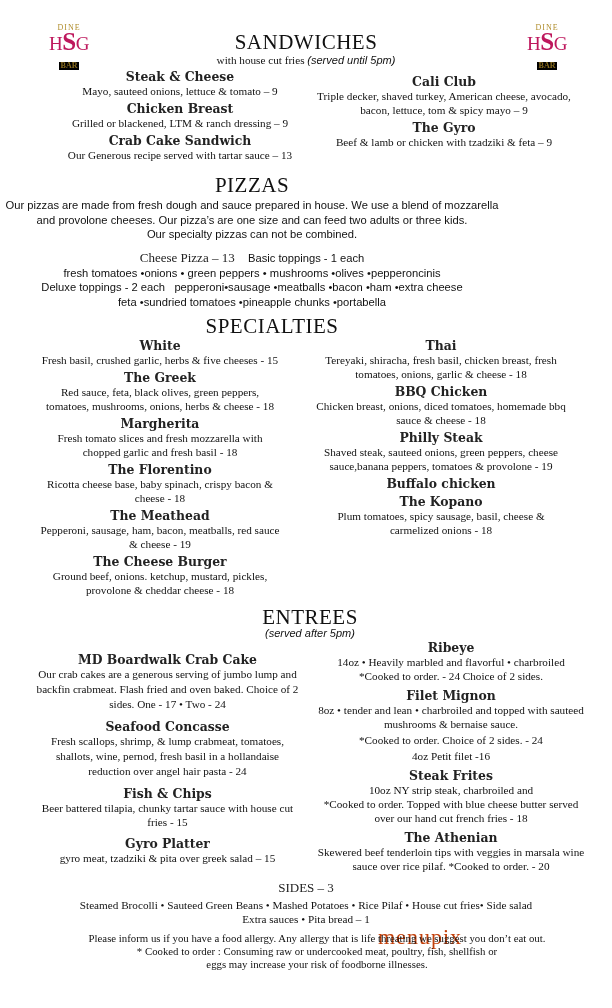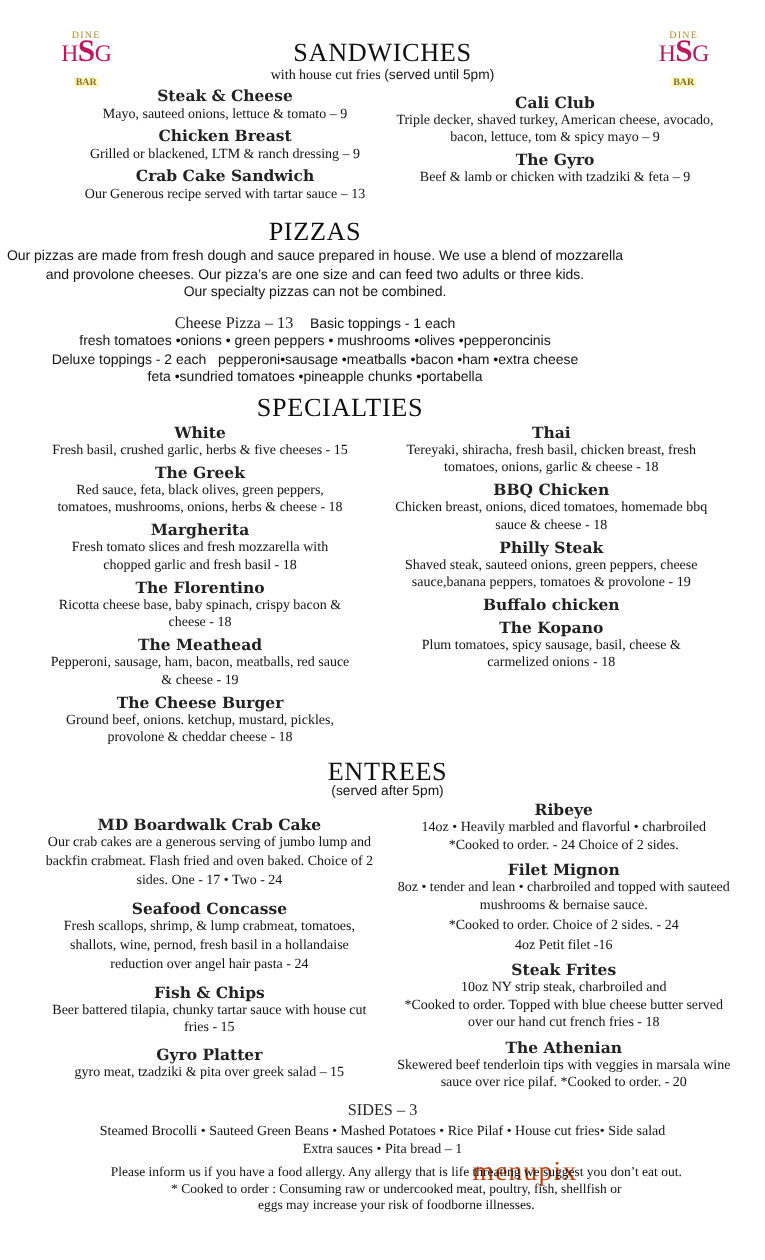--- a/index.html
+++ b/index.html
@@ -3,26 +3,26 @@
 <meta charset="utf-8">
 <style>
   html, body { margin: 0; padding: 0; background: #ffffff; }
   body { width: 612px; height: 1008px; position: relative; overflow: hidden; color: #111; font-family: "DejaVu Serif", serif; }
   .abs { position: absolute; }
   .center { text-align: center; }
   .h-section { font-family: "Liberation Serif", serif; font-size: 21px; letter-spacing: 0.5px; color: #111; white-space: nowrap; }
   .item-title { font-family: "DejaVu Serif", serif; font-size: 12.4px; font-weight: bold; color: #222; white-space: nowrap; }
   .item-desc { font-family: "Liberation Serif", serif; font-size: 11.2px; line-height: 14px; color: #111; }
   .sans { font-family: "Liberation Sans", sans-serif; font-size: 11.2px; line-height: 14.5px; color: #111; }
-  .italic-sans { font-family: "Liberation Sans", sans-serif; font-size: 11px; }
+  .italic-sans { font-family: "Liberation Sans", sans-serif; font-style: italic; font-size: 11px; }
   .logo { width: 58px; height: 44px; text-align: center; }
   .logo .dine { font-family: "Liberation Serif", serif; font-size: 8px; color: #b08d2c; letter-spacing: 1px; line-height: 8px; }
   .logo .hsg { font-family: "Liberation Serif", serif; font-size: 19px; color: #be185d; line-height: 19px; letter-spacing: -0.5px; }
   .logo .hsg .big { font-size: 25px; font-weight: bold; }
-  .logo .bar { font-family: "Liberation Serif", serif; font-size: 8px; color: #8a6d1e; background: #fef9c3; line-height: 8px; display: inline-block; padding: 0 2px; font-weight: bold; text-align: right; }
+  .logo .bar { font-family: "Liberation Serif", serif; font-size: 8px; color: #8a6d1e; background: #000000; line-height: 8px; display: inline-block; padding: 0 2px; font-weight: bold; text-align: right; }
   .col { width: 300px; text-align: center; }
   .col .item { margin-bottom: 3px; }
   .watermark { font-family: Liberation Serif, serif; font-size: 22px; color: #c2410c; letter-spacing: 1px; }
 </style>
 </head>
 <body>
 
 <div class="abs logo" style="left:40px; top:24px;">
   <div class="dine">DINE</div>
   <div class="hsg"><span>H</span><span class="big">S</span><span>G</span></div>

